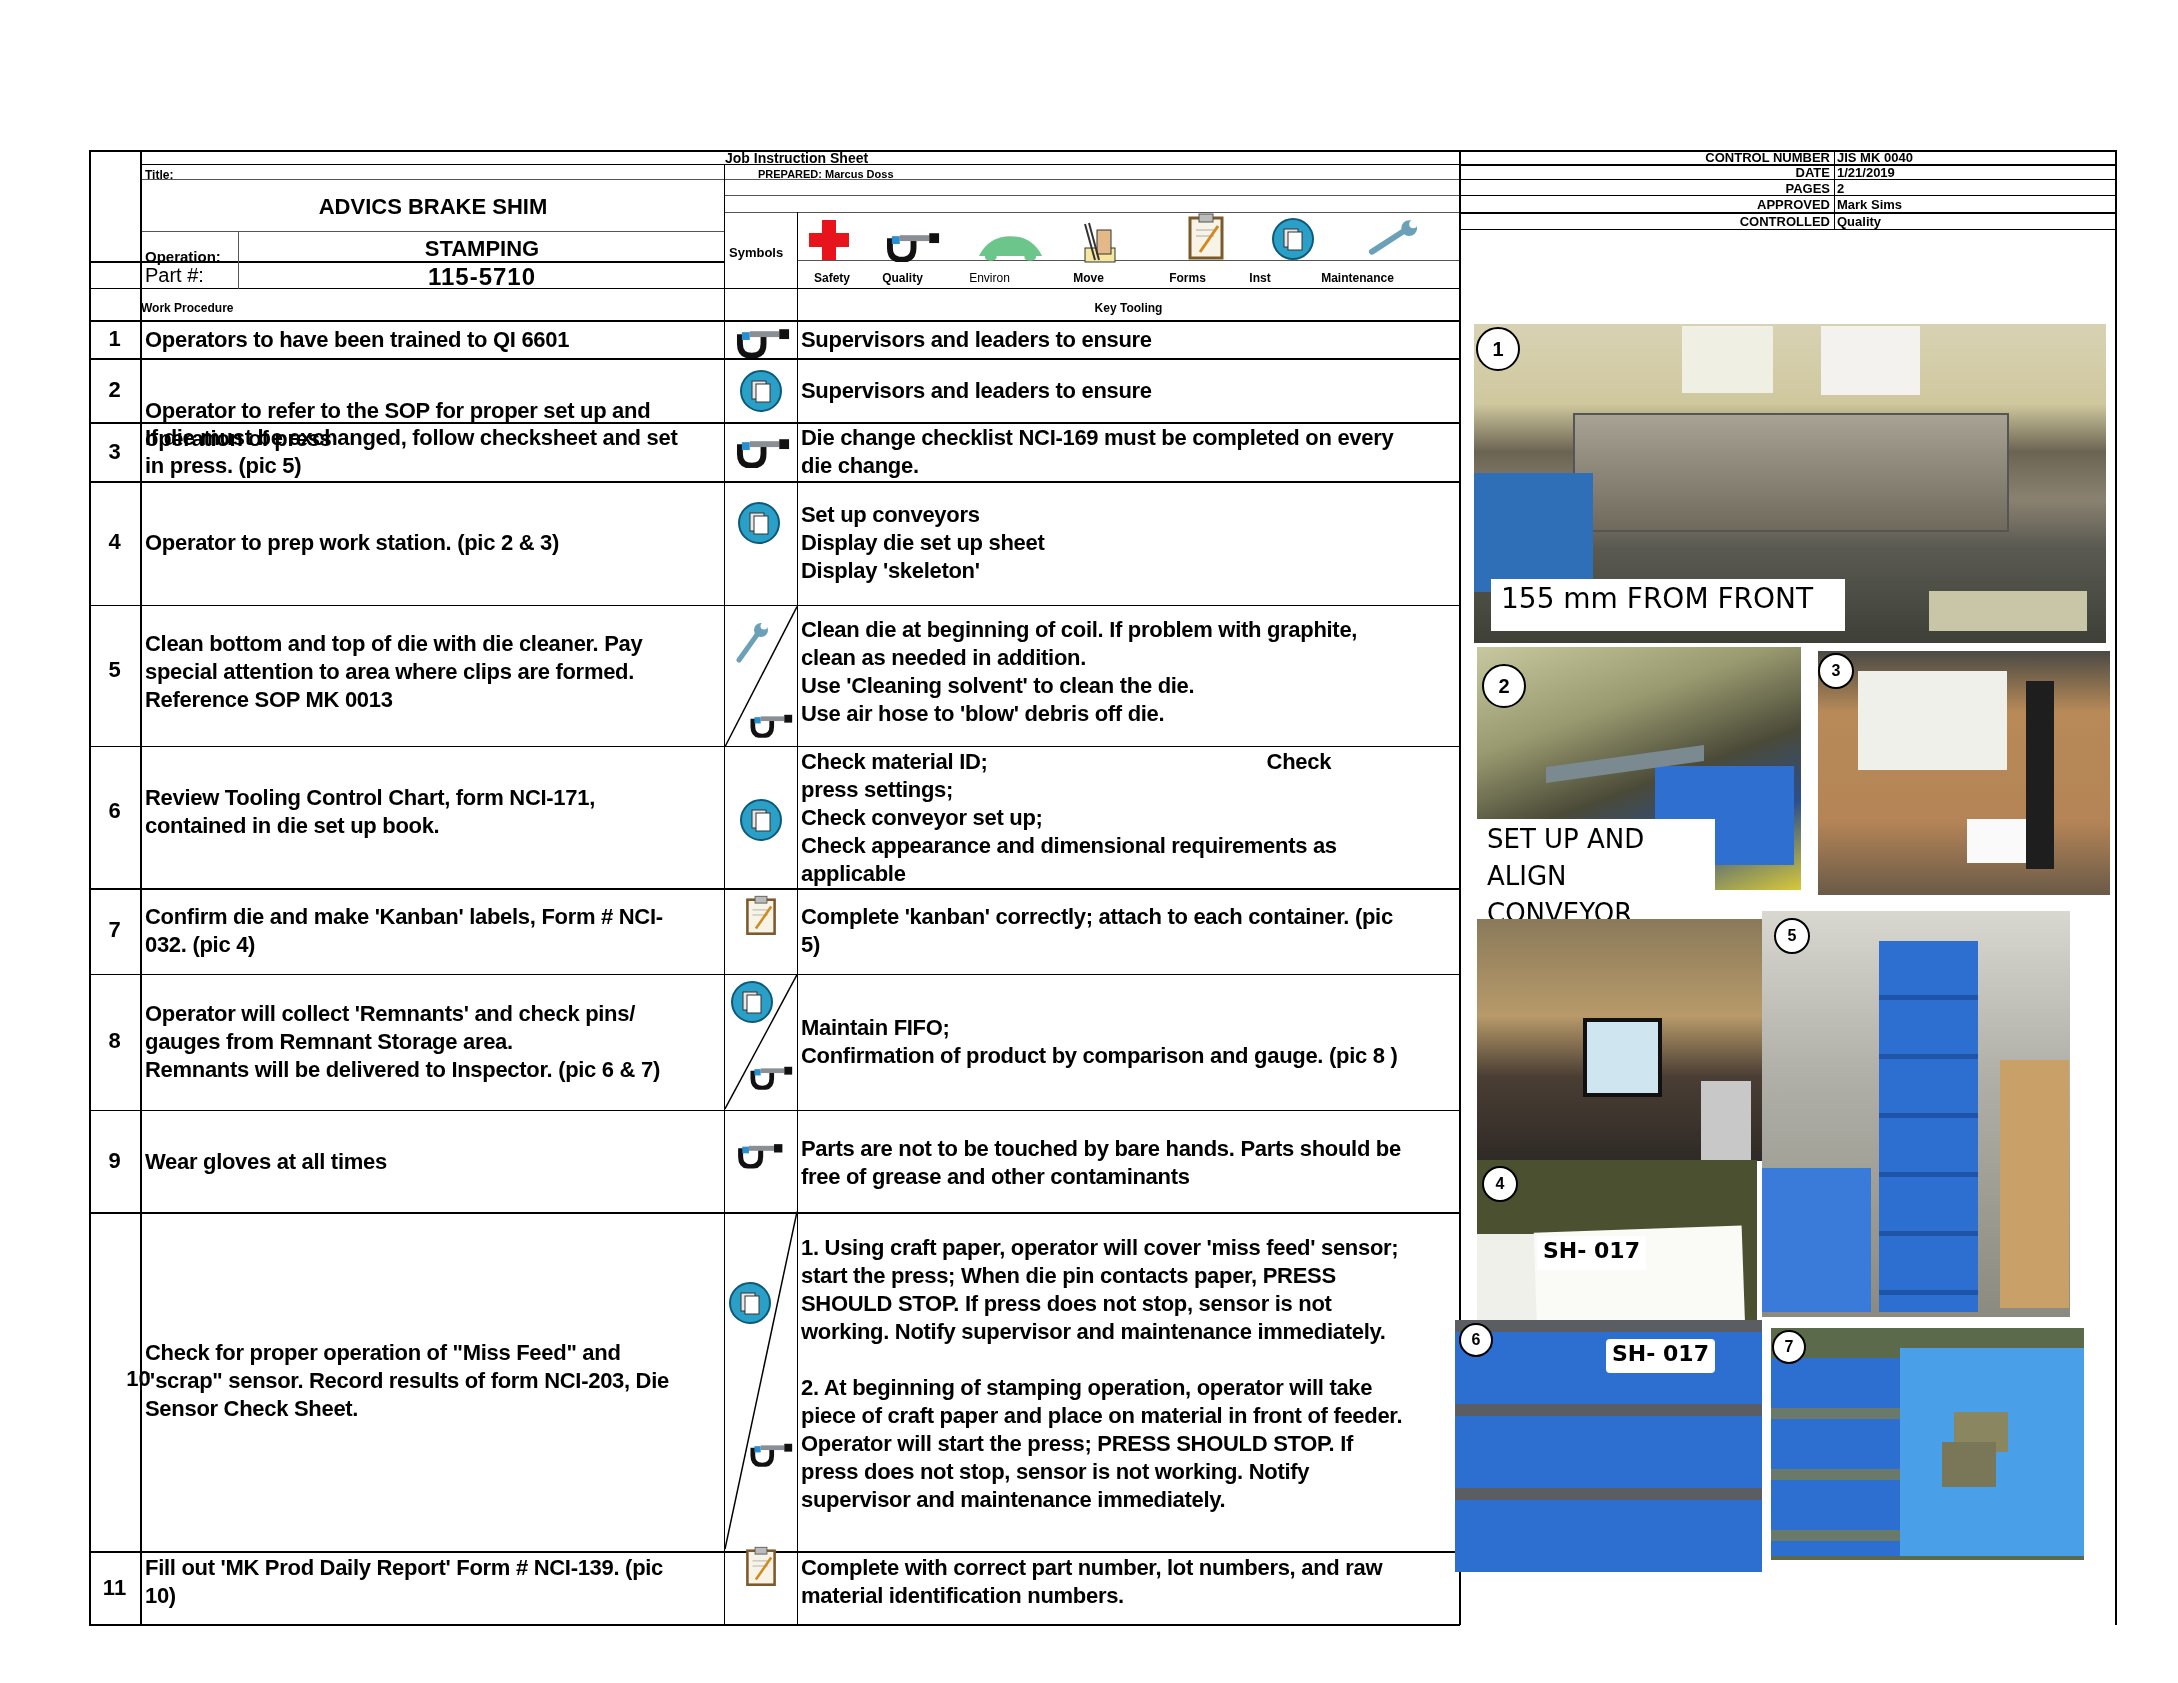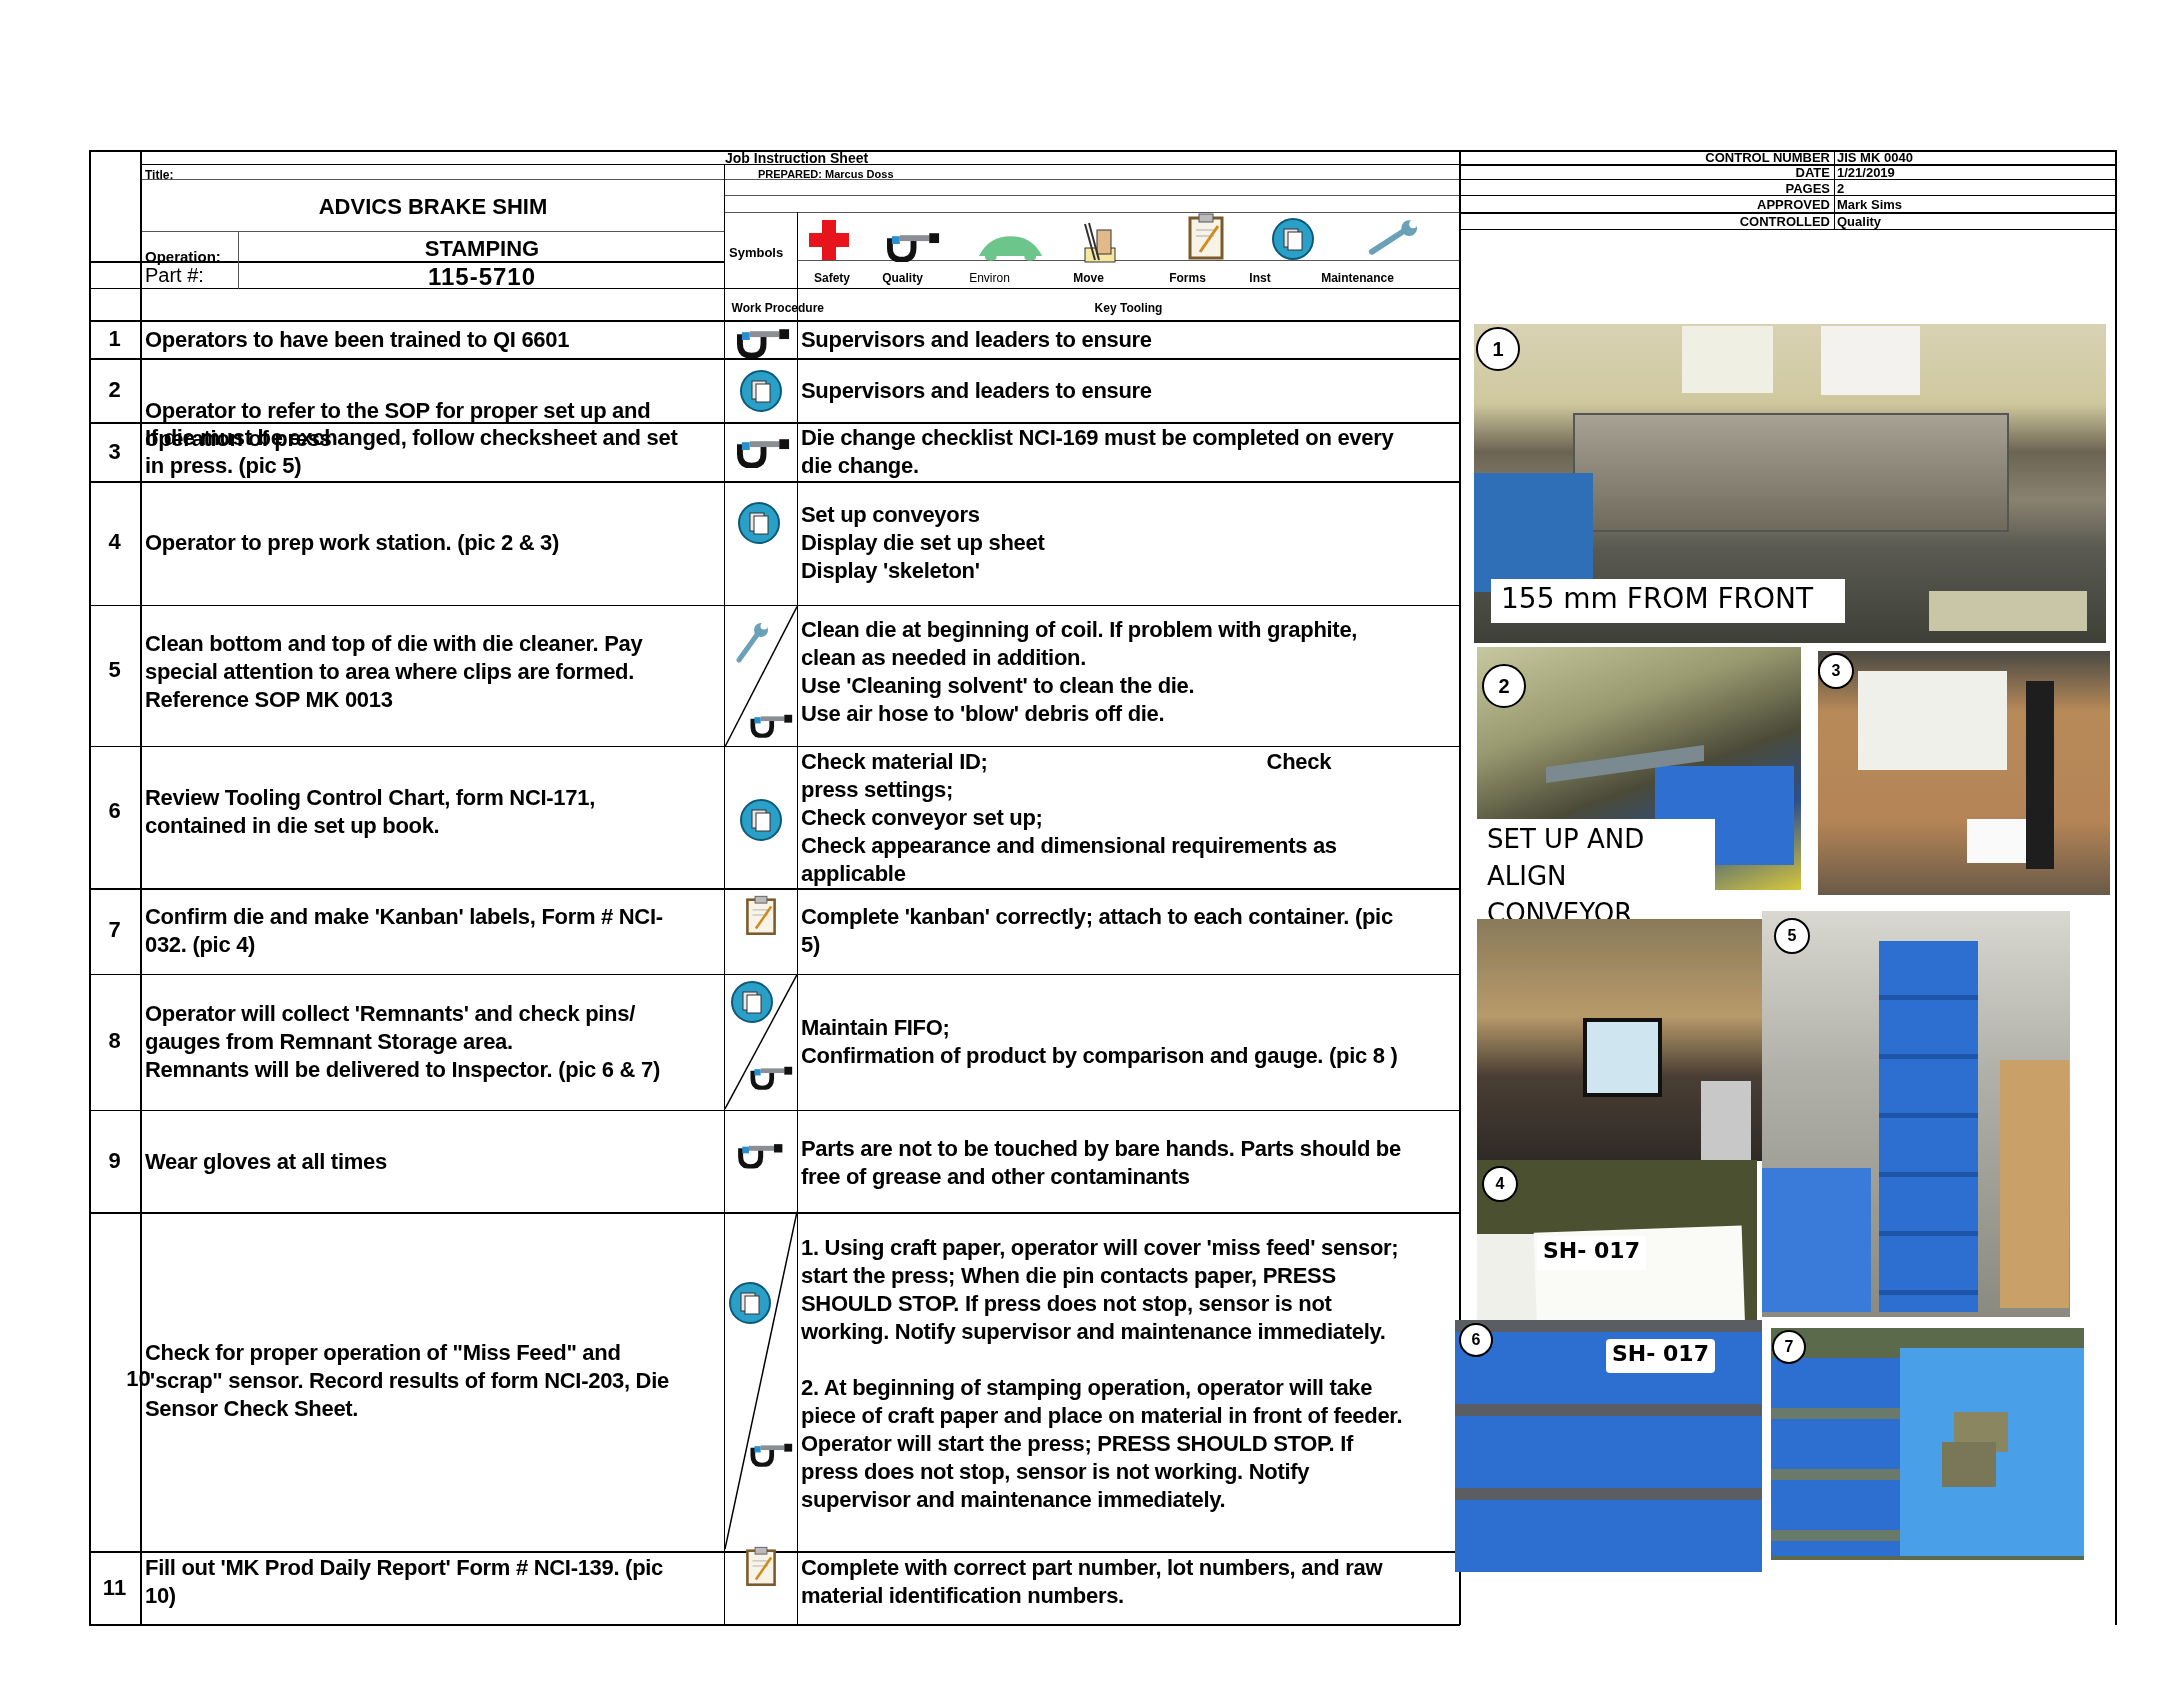--- a/index.html
+++ b/index.html
@@ -73,21 +73,21 @@
 <div class="abs" style="left:141px;top:194px;width:584px;text-align:center;font-size:22px;font-weight:bold;">ADVICS BRAKE SHIM</div>
 <div class="abs" style="left:758px;top:168px;font-size:11px;font-weight:bold;">
   <span>PREPARED:</span>
   <span>Marcus Doss</span>
 </div>
 <div class="abs" style="left:145px;top:248px;font-size:15px;font-weight:bold;">Operation:</div>
 <div class="abs" style="left:239px;top:236px;width:486px;text-align:center;font-size:22px;font-weight:bold;">STAMPING</div>
 <div class="abs" style="left:145px;top:264px;font-size:20px;">Part #:</div>
 <div class="abs" style="left:239px;top:263px;width:486px;text-align:center;font-size:24px;font-weight:900;letter-spacing:1px;">115-5710</div>
 <div class="abs" style="left:729px;top:245px;font-size:13px;font-weight:bold;">Symbols</div>
-<div class="abs" style="left:141px;top:301px;width:683px;text-align:right;font-size:12px;font-weight:bold;">Work Procedure</div>
+<div class="abs" style="left:141px;top:301px;width:683px;text-align:left;font-size:12px;font-weight:bold;">Work Procedure</div>
 <div class="abs" style="left:798px;top:301px;width:661px;text-align:center;font-size:12px;font-weight:bold;">Key Tooling</div>
 
 <div>
   <svg class="icon" style="left:807px;top:218px;width:44px;height:44px;" viewBox="0 0 44 44" width="44" height="44">
     <rect x="15" y="2" width="14" height="40" fill="#e8141b"></rect>
       <rect x="2" y="15" width="40" height="14" fill="#e8141b"></rect>
   </svg>
   <svg class="icon" style="left:886px;top:230px;width:57px;height:32px;" viewBox="0 0 58 32" width="57" height="32">
     <path d="M4 8 L4 18 Q4 30 16 30 Q28 30 28 18 L28 8" fill="none" stroke="#111" stroke-width="6"></path>
     <rect x="6" y="6" width="8" height="8" fill="#2a8fd0"></rect>
@@ -317,21 +317,21 @@
 <div>
 
   <div class="photo" style="left:1474px;top:324px;width:632px;height:319px;background:linear-gradient(180deg,#d8d2b4 0%,#cfc89e 25%,#6c6452 40%,#8a8270 55%,#5a5a52 70%,#3e4038 100%);">
     <div class="abs" style="left:99px;top:89px;width:436px;height:119px;background:linear-gradient(180deg,#a8a294,#706a5c);border:2px solid #555;"></div>
     <div class="abs" style="left:0;top:149px;width:119px;height:119px;background:#2f6fb8;"></div>
     <div class="abs" style="left:208px;top:2px;width:91px;height:67px;background:#f0efe4;"></div>
     <div class="abs" style="left:347px;top:2px;width:99px;height:69px;background:#f4f2ee;"></div>
     <div class="abs" style="left:455px;top:267px;width:158px;height:40px;background:#c9c6a8;"></div>
   </div>
   <div class="badge" style="left:1476px;top:327px;">1</div>
-  <div class="caption" style="left:1491px;top:579px;width:354px;height:44px;">155 mm  FROM  FRONT</div>
+  <div class="caption" style="left:1491px;top:579px;width:354px;height:52px;">155 mm  FROM  FRONT</div>
 
   <div class="photo" style="left:1477px;top:647px;width:324px;height:243px;background:linear-gradient(160deg,#c8c8a0 0%,#9a9a70 30%,#4a4a38 55%,#2d4f8a 75%,#d8c83a 100%);">
     <div class="abs" style="left:178px;top:119px;width:139px;height:99px;background:#2f6fd0;"></div>
     <div class="abs" style="left:69px;top:109px;width:158px;height:16px;background:#7a8a90;transform:skewY(-8deg);"></div>
   </div>
   <div class="badge" style="left:1482px;top:664px;">2</div>
   <div class="caption" style="left:1477px;top:819px;width:238px;height:77px;font-size:26px;white-space:pre-line;line-height:37px;">SET  UP  AND
 ALIGN CONVEYOR</div>
 
   <div class="photo" style="left:1818px;top:651px;width:292px;height:244px;background:linear-gradient(180deg,#4a4a44 0%,#b88a58 25%,#b48456 70%,#6a5a48 100%);">

